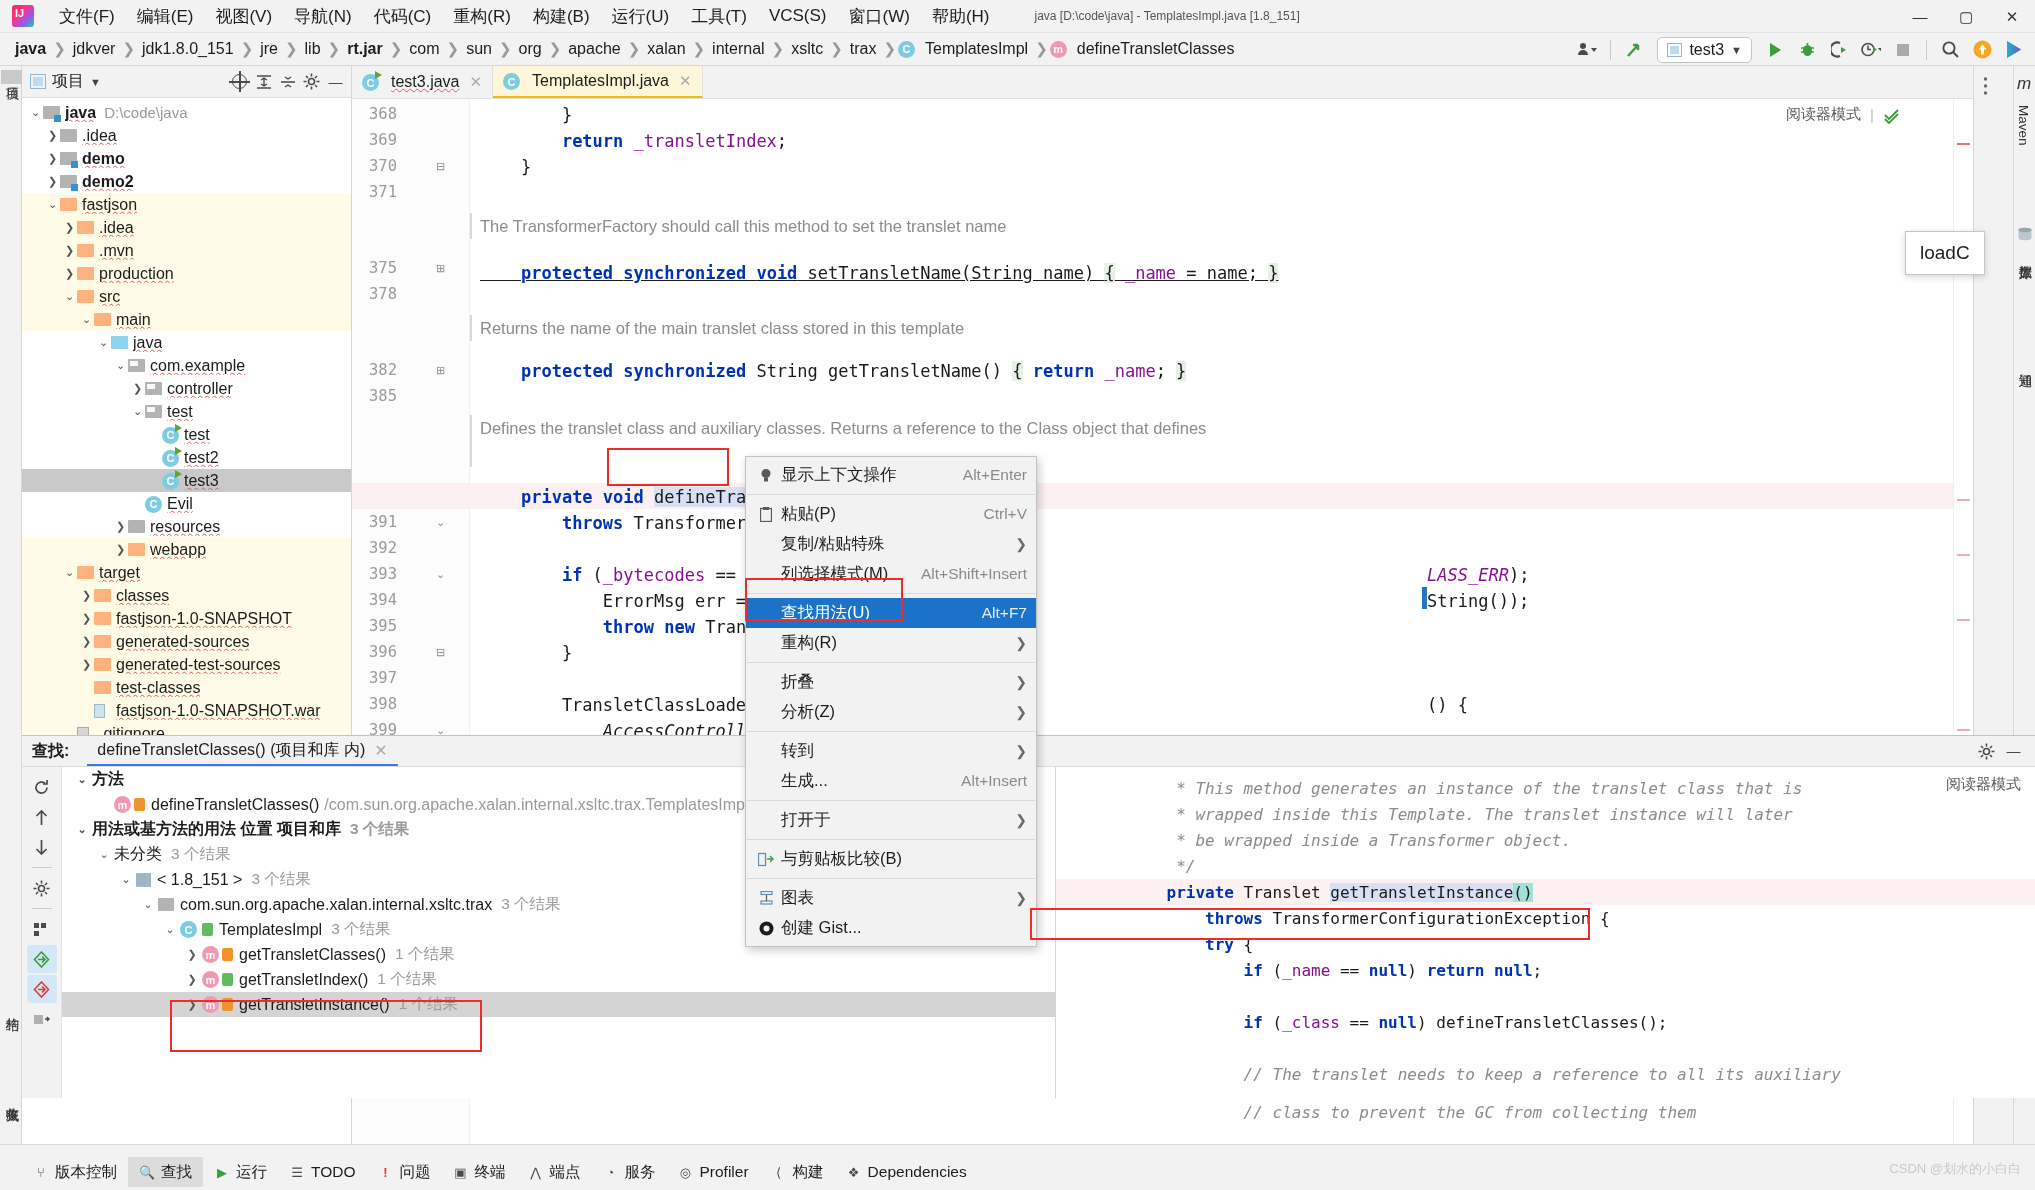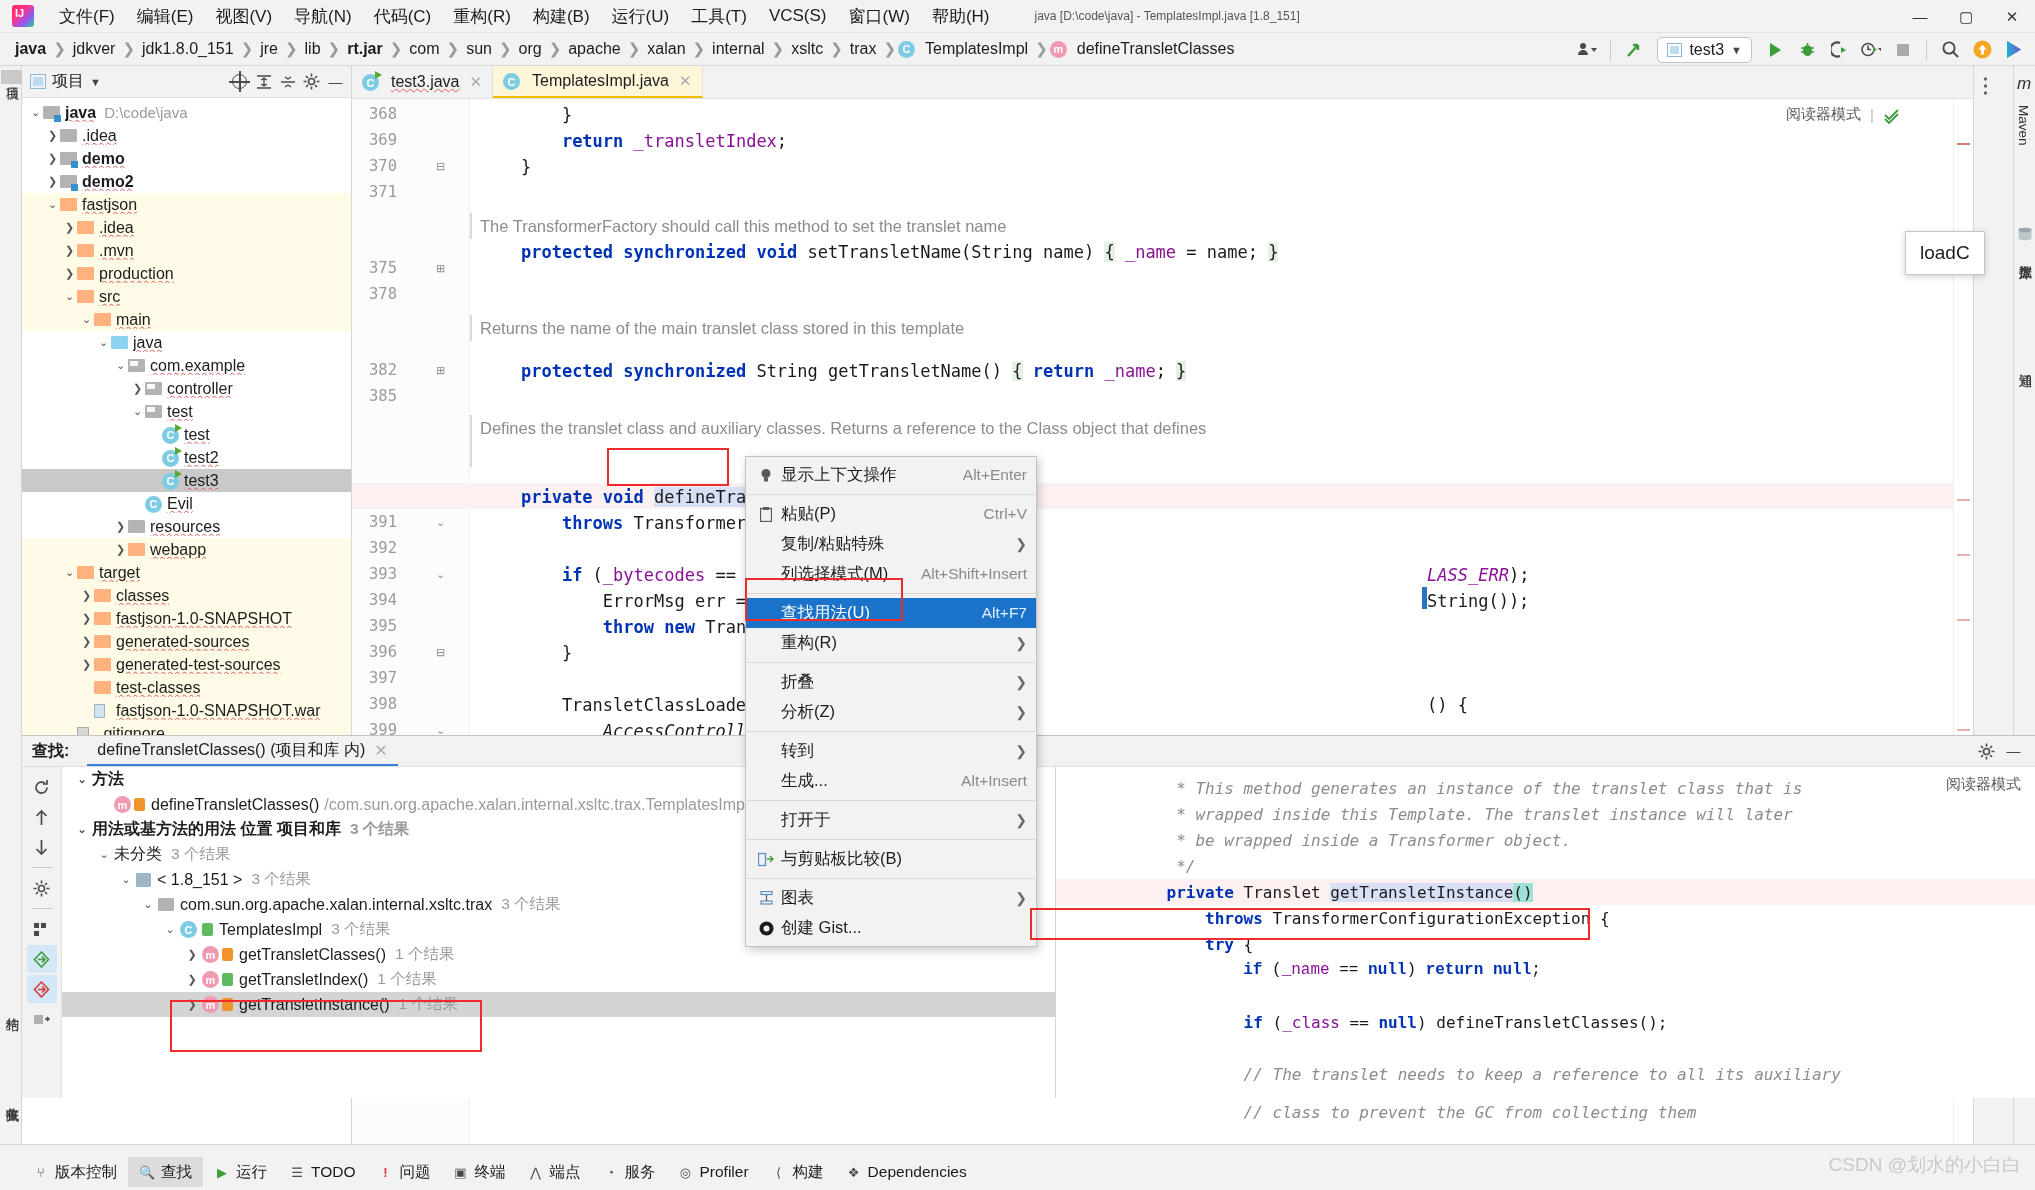--- a/index.html
+++ b/index.html
@@ -200,21 +200,21 @@
   #prevtabs{position:absolute;left:0;right:0;bottom:0;height:30px;background:#fff;border-top:1px solid #e0e0e0;
             display:flex;align-items:center;gap:18px;padding-left:14px;font-size:16px;}
 
   
   #statusbar{
     position:absolute;left:0;right:0;bottom:0;height:46px;background:#f2f2f2;border-top:1px solid #d6d6d6;
     display:flex;align-items:flex-start;padding-left:22px;overflow:hidden;
   }
   .sbtn{display:flex;align-items:center;gap:6px;height:30px;padding:0 11px;font-size:15.5px;color:#1c1c1c;}
   .sbtn.sel{background:#dcdcdc;}
-  #watermark{position:absolute;right:14px;bottom:12px;font-size:19px;color:#c9c9c9;z-index:80;}
+  #watermark{position:absolute;right:14px;bottom:12px;font-size:13px;color:#c9c9c9;z-index:80;}
 
   .bullseye{width:15px;height:15px;border:1.6px solid #4a4a4a;border-radius:50%;position:relative;}
   .bullseye:before{content:"";position:absolute;left:-4px;top:6px;width:21px;height:1.6px;background:#4a4a4a;}
   .bullseye:after{content:"";position:absolute;top:-4px;left:6px;height:21px;width:1.6px;background:#4a4a4a;}
   .tri{width:0;height:0;border-left:11px solid #3c9d3c;border-top:7px solid transparent;border-bottom:7px solid transparent;}
   .sq{width:12px;height:12px;background:#aaa;}
 </style>
 </head>
 <body>
 
@@ -679,21 +679,21 @@
           <div style="position: absolute; left: 46px; top: 652px; width: 11px; height: 11px; border-radius: 50%; background: rgb(76, 175, 80);"></div>
           <div style="position: absolute; left: 58px; top: 649px; color: rgb(208, 52, 44); font-size: 15px;">↑</div>
           <div class="ln" style="top: 674px;">401</div>
         </div>
       <div id="codearea">
           <div class="codeline" style="top: 6px;">        }</div>
           <div class="codeline" style="top: 32px;">        <span class="kw">return</span> <span class="fldv">_transletIndex</span>;</div>
           <div class="codeline" style="top: 58px;">    }</div>
           <div class="docbox" style="top: 118px;">The TransformerFactory should call this method to set the translet name</div>
           <div class="docbar" style="top: 114px; height: 26px;"></div>
-          <div class="codeline" style="top: 143px;">    <span class="kw">protected</span> <span class="kw">synchronized</span> <span class="kw">void</span> setTransletName(String name) <span class="bracehl">{</span> <span class="fldv">_name</span> = name; <span class="bracehl">}</span></div>
+          <div class="codeline" style="top: 164px; text-decoration: underline;">    <span class="kw">protected</span> <span class="kw">synchronized</span> <span class="kw">void</span> setTransletName(String name) <span class="bracehl">{</span> <span class="fldv">_name</span> = name; <span class="bracehl">}</span></div>
           <div class="docbox" style="top: 220px;">Returns the name of the main translet class stored in this template</div>
           <div class="docbar" style="top: 216px; height: 26px;"></div>
           <div class="codeline" style="top: 262px;">    <span class="kw">protected</span> <span class="kw">synchronized</span> String getTransletName() <span class="bracehl">{</span> <span class="kw">return</span> <span class="fldv">_name</span>; <span class="bracehl">}</span></div>
           <div class="docbox" style="top: 320px;">Defines the translet class and auxiliary classes. Returns a reference to the Class object that defines</div>
           <div class="docbar" style="top: 316px; height: 26px;"></div>
           <div class="docbox" style="top: 346px; margin-top: 44px;">the main class</div>
           <div class="docbar" style="top: 342px; height: 26px;"></div>
           <div class="hlline" style="top: 384px; height: 26px;"></div>
           <div class="codeline" style="top: 388px;">    <span class="kw">private</span> <span class="kw">void</span> <span class="tgthl">defineTranslet</span></div>
           <div class="codeline" style="top: 414px;">        <span class="kw">throws</span> TransformerConf</div>
@@ -994,21 +994,21 @@
         <div style="position:absolute;right:14px;top:8px;font-size:15px;color:#5a5a5a;z-index:3;">阅读器模式</div>
         <div id="prevcode">
             <div class="pcode" style="top: 12px; color: rgb(140, 140, 140); font-style: italic;">     * This method generates an instance of the translet class that is</div>
             <div class="pcode" style="top: 38px; color: rgb(140, 140, 140); font-style: italic;">     * wrapped inside this Template. The translet instance will later</div>
             <div class="pcode" style="top: 64px; color: rgb(140, 140, 140); font-style: italic;">     * be wrapped inside a Transformer object.</div>
             <div class="pcode" style="top: 90px; color: rgb(140, 140, 140); font-style: italic;">     */</div>
             <div style="position: absolute; left: 0px; right: 0px; top: 112px; height: 26px; background: rgb(253, 240, 240);"></div>
             <div class="pcode" style="top: 116px;">    <span class="kw">private</span> Translet <span class="tgthl">getTransletInstance</span><span style="background:#9fe0d8">()</span></div>
             <div class="pcode" style="top: 142px;">        <span class="kw">throws</span> TransformerConfigurationException {</div>
             <div class="pcode" style="top: 168px;">        <span class="kw">try</span> {</div>
-            <div class="pcode" style="top: 194px; font-family: Liberation Mono, monospace;">            <span class="kw">if</span> (<span class="fldv">_name</span> == <span class="kw">null</span>) <span class="kw">return</span> <span class="kw">null</span>;</div>
+            <div class="pcode" style="top: 194px;">            <span class="kw">if</span> (<span class="fldv">_name</span> == <span class="kw">null</span>) <span class="kw">return</span> <span class="kw">null</span>;</div>
             <div class="pcode" style="top: 220px;"></div>
             <div class="pcode" style="top: 246px;">            <span class="kw">if</span> (<span class="fldv">_class</span> == <span class="kw">null</span>) defineTransletClasses();</div>
             <div class="pcode" style="top: 272px;"></div>
             <div class="pcode" style="top: 298px; color: rgb(140, 140, 140); font-style: italic;">            // The translet needs to keep a reference to all its auxiliary</div>
             <div class="pcode" style="top: 336px; color: rgb(140, 140, 140); font-style: italic;">            // class to prevent the GC from collecting them</div>
           </div>
       </div>
     </div>
   </div>
 </div>

